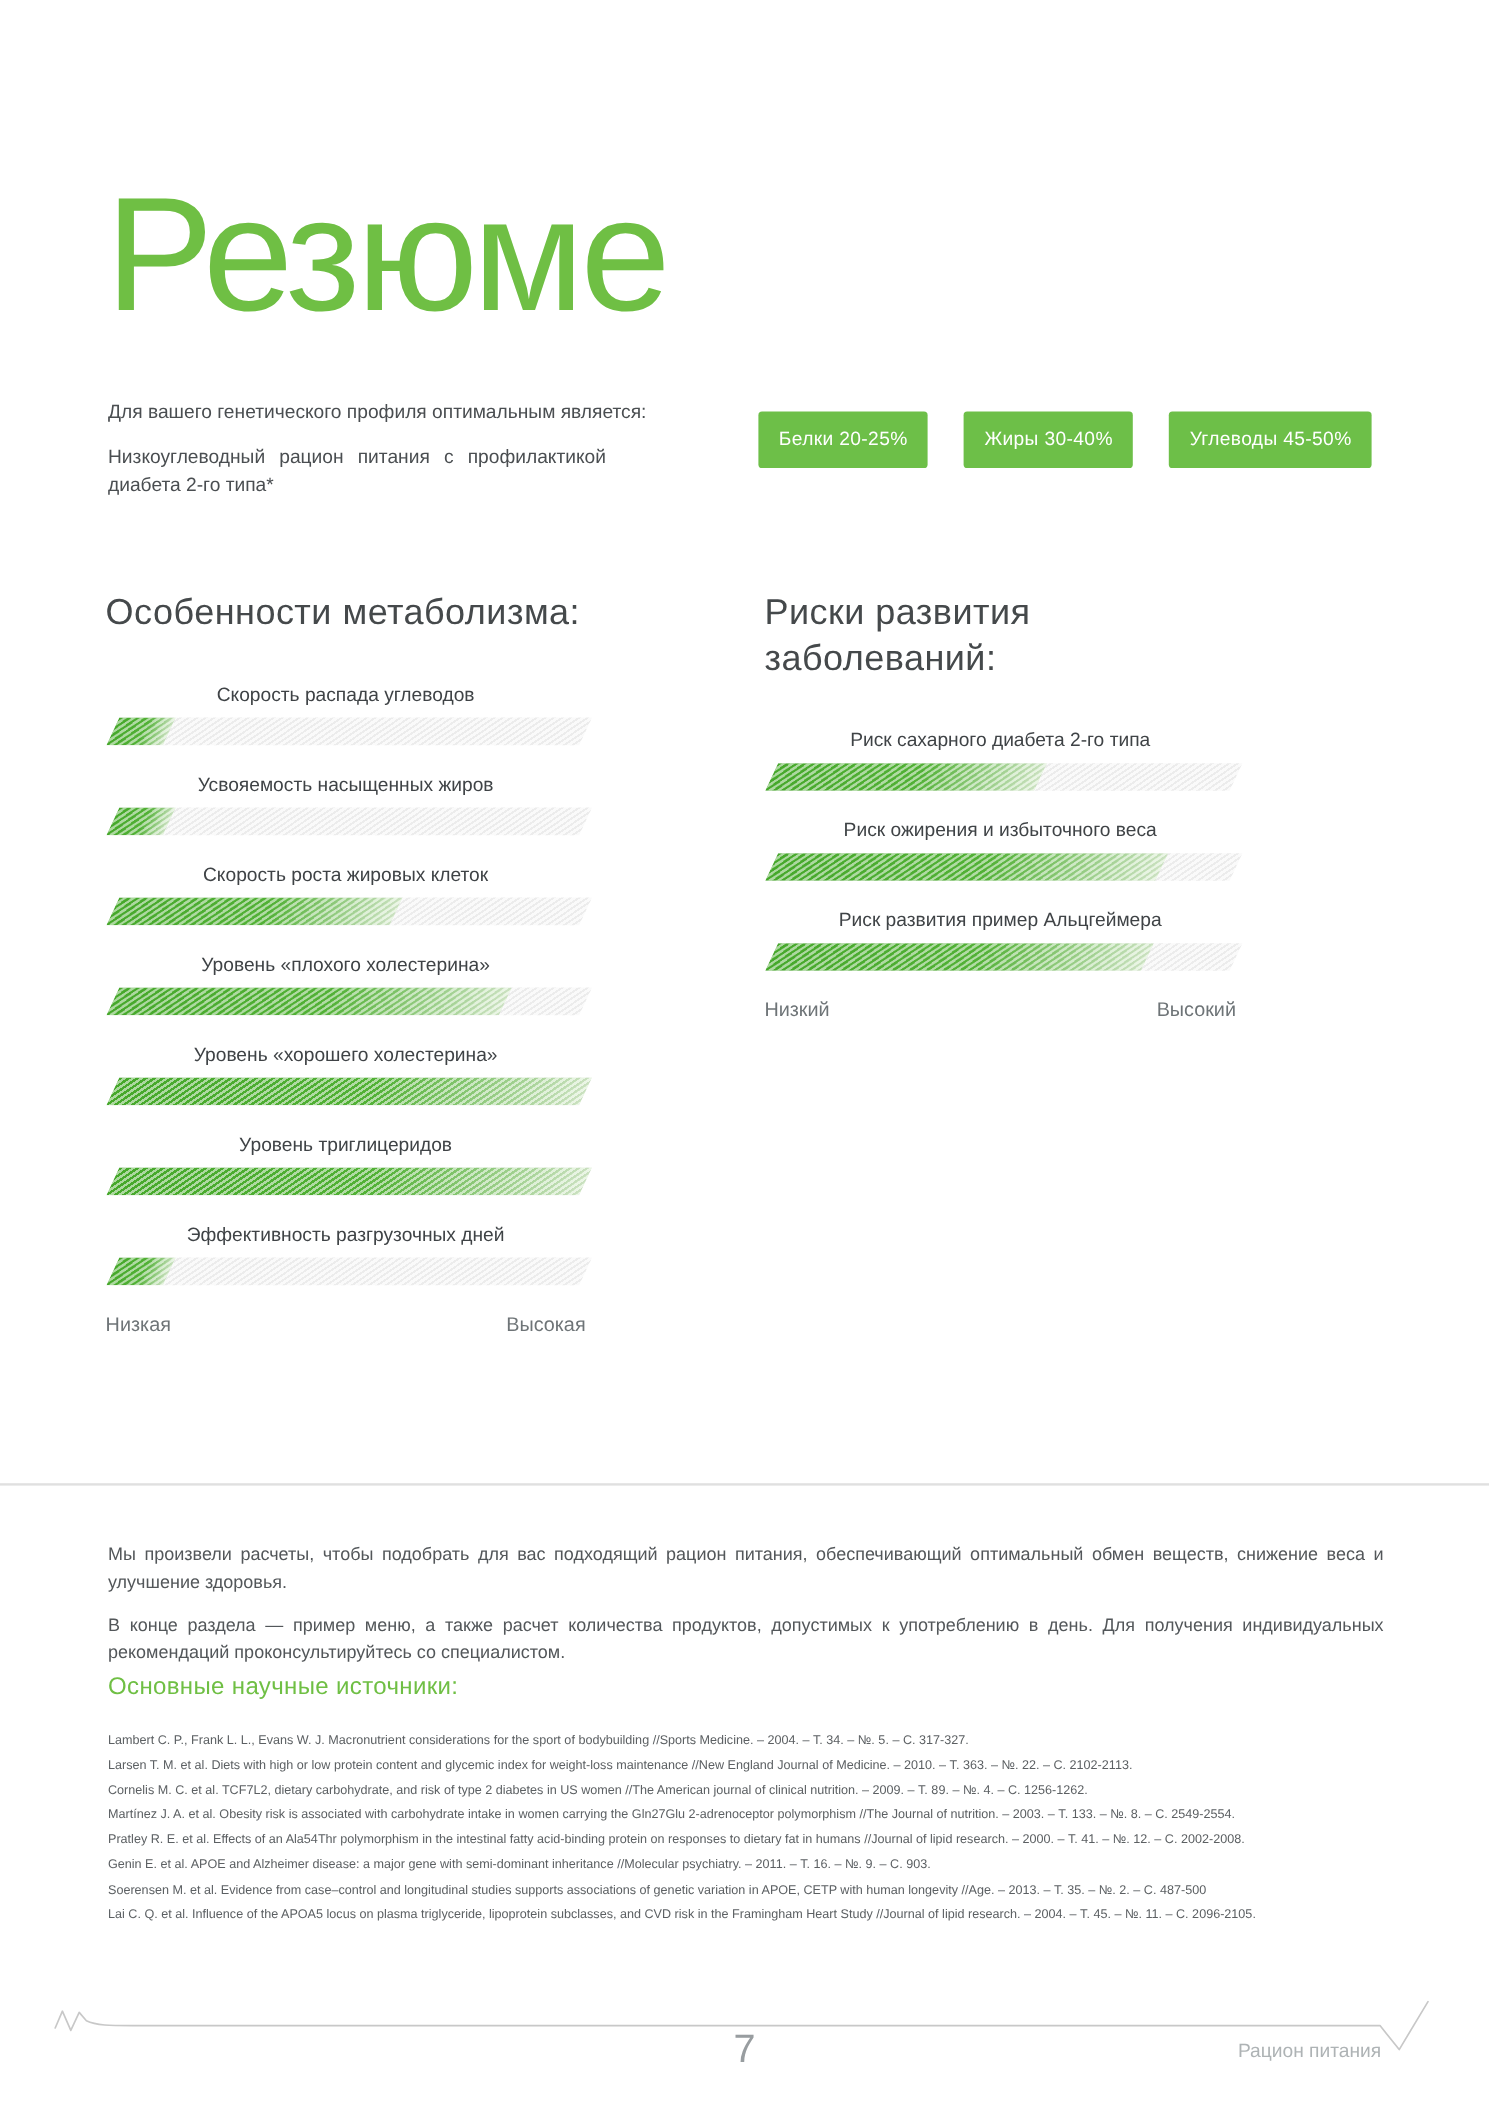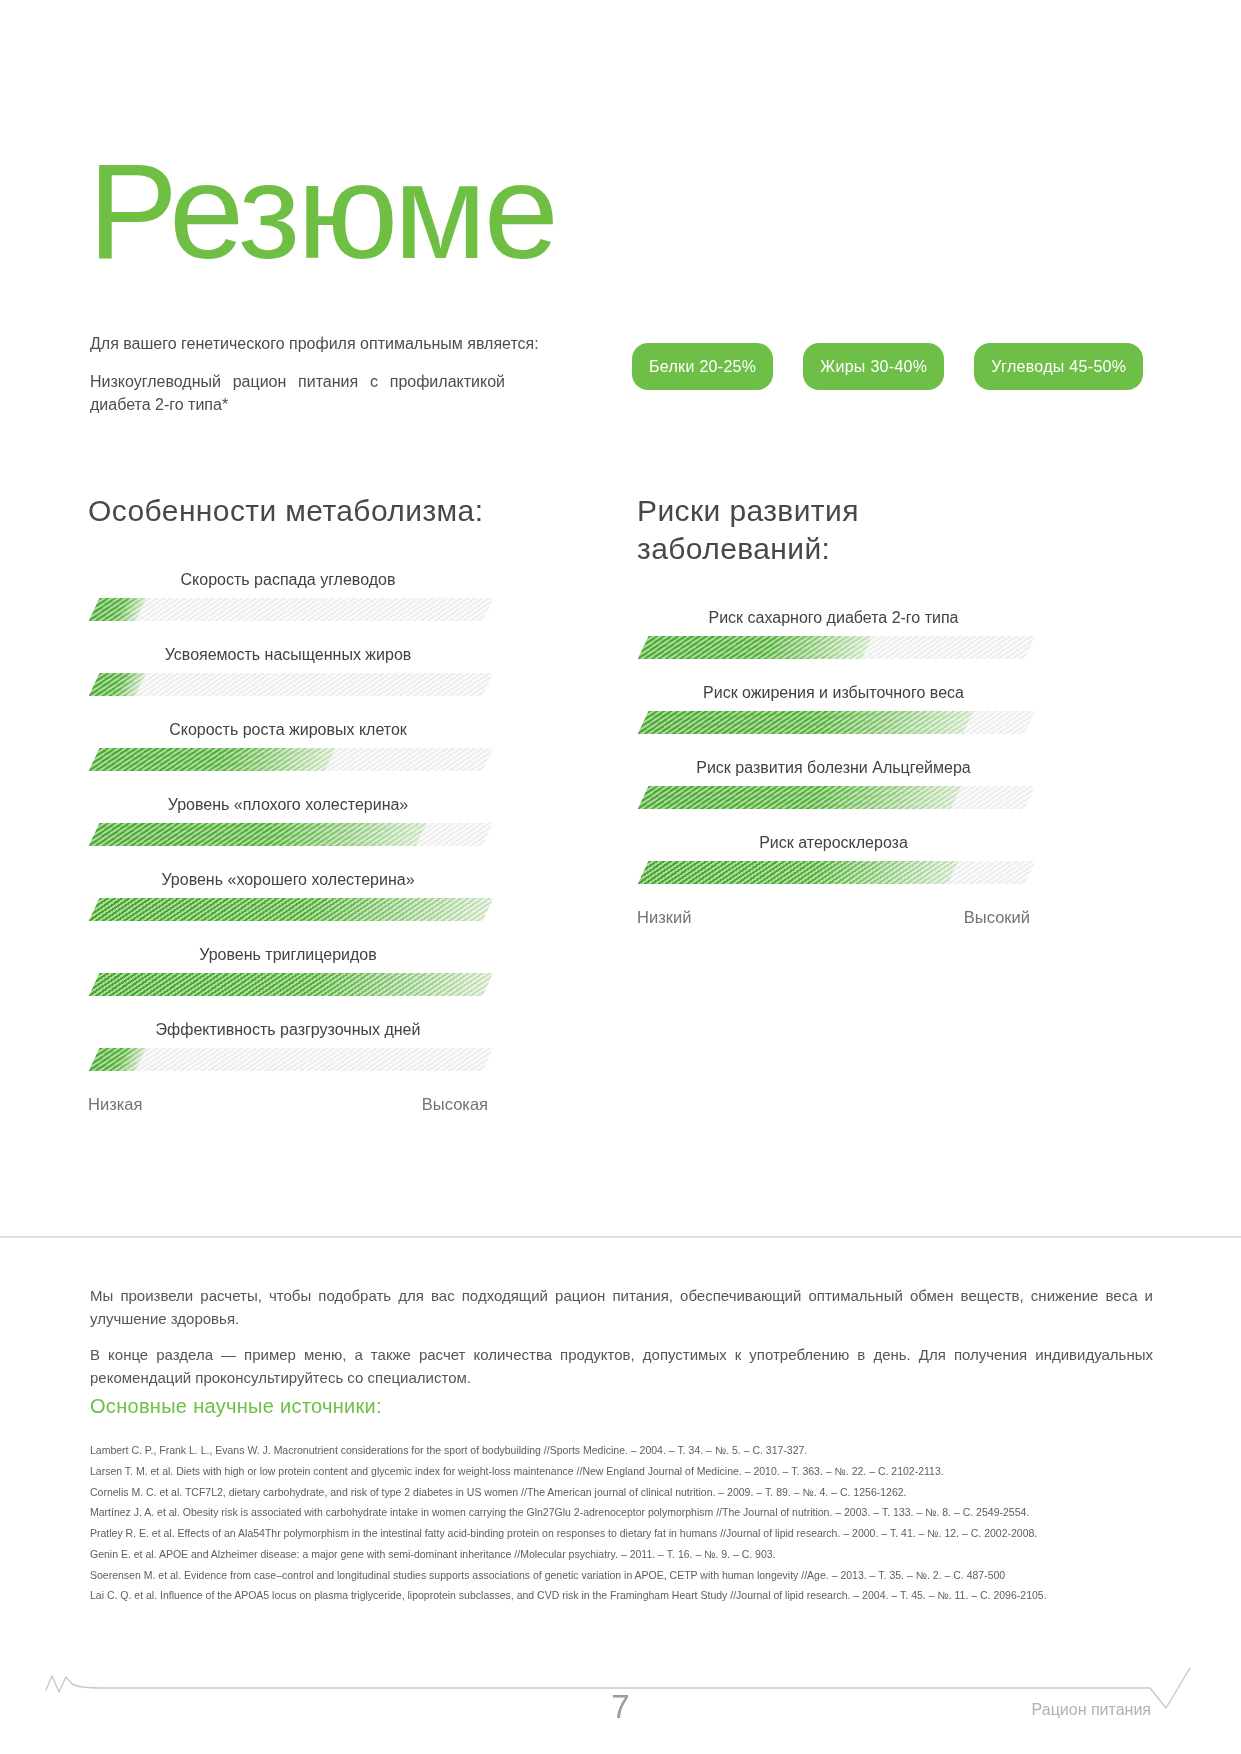--- a/index.html
+++ b/index.html
@@ -9,21 +9,21 @@
 
   .title { position:absolute; left:88px; top:144px; font-size:135px; line-height:1;
            font-weight:400; letter-spacing:-3px; color:#6fbf44; }
 
   .intro-lead { position:absolute; left:90px; top:335px; font-size:16px; color:#4a4e51; }
   .intro-rec  { position:absolute; left:90px; top:370px; width:415px; font-size:16px;
                 line-height:1.45; color:#4a4e51; text-align:justify; }
 
   .badges { position:absolute; left:632px; top:343px; display:flex; gap:30px; }
   .badge  { height:47px; display:flex; align-items:center; padding:17px 17px;
-            background:#6dbf48; border-radius:16px; color:#ffffff; font-size:16px;
+            background:#6dbf48; border-radius:3px; color:#ffffff; font-size:16px;
             letter-spacing:.3px; white-space:nowrap; }
 
   .columns { position:absolute; left:88px; top:492px; display:flex; gap:149px; }
   .col-met  { width:400px; }
   .col-risk { width:393px; }
   .col-heading { font-size:30px; line-height:38px; color:#45494b; letter-spacing:.4px;
                  margin-bottom:40px; font-weight:400; }
 
   .bar-group { margin-bottom:24px;text-align:center; }
   .bar-label { font-size:16px; color:#3f4346; margin-bottom:9px; line-height:19px; }
@@ -135,29 +135,23 @@
             <div class="bar-fill" style="width: 58%;"></div>
           </div>
       </div>
       <div class="bar-group">
         <div class="bar-label">Риск ожирения и избыточного веса</div>
         <div class="bar">
             <div class="bar-fill" style="width: 84%;"></div>
           </div>
       </div>
       <div class="bar-group">
-        <div class="bar-label">Риск развития болезни Альцгеймера</div>
+        <div class="bar-label">Риск развития пример Альцгеймера</div>
         <div class="bar">
             <div class="bar-fill" style="width: 81%;"></div>
-          </div>
-      </div>
-      <div class="bar-group">
-        <div class="bar-label">Риск атеросклероза</div>
-        <div class="bar">
-            <div class="bar-fill" style="width: 80%;"></div>
           </div>
       </div>
 
       <div class="scale">
         <span>Низкий</span>
         <span>Высокий</span>
       </div>
     </div>
 
   </div>

